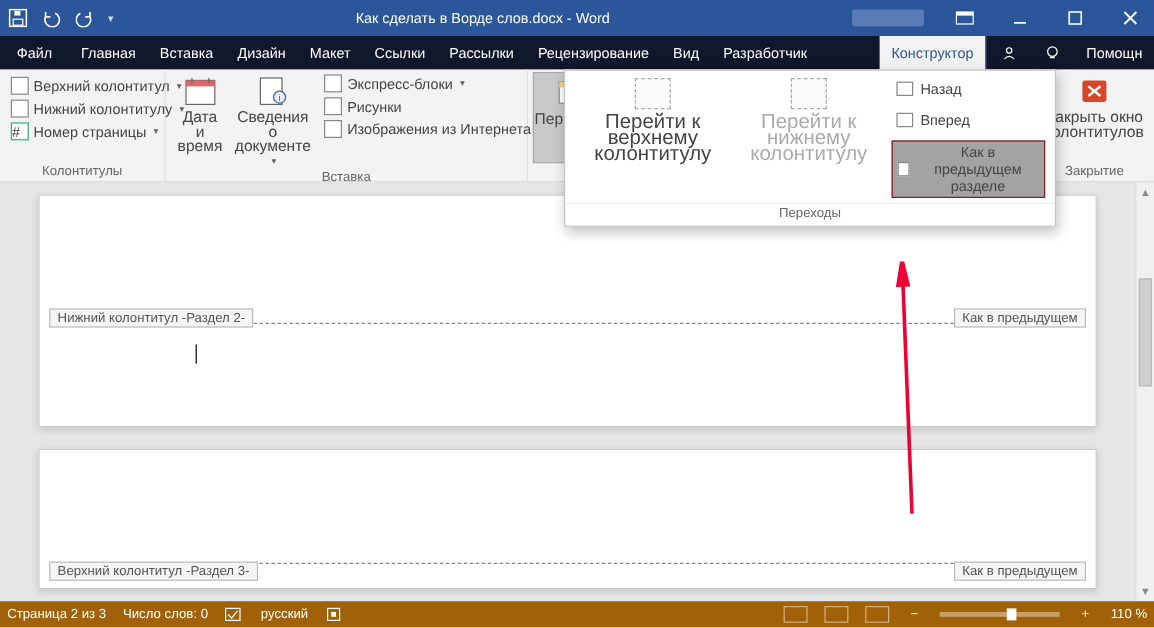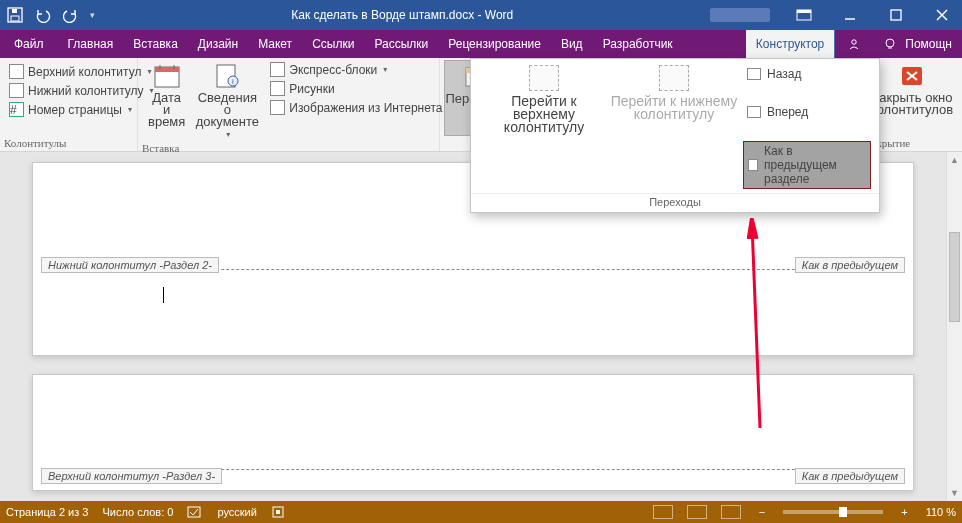--- a/index.html
+++ b/index.html
@@ -8,64 +8,64 @@
   
   .titlebar { height: 30px; background: #2b579a; color: #fff; display: flex; align-items: center; padding: 0 6px; }
   .qat { display: flex; align-items: center; gap: 10px; }
   .qat .ico { width: 18px; height: 18px; display: flex; align-items: center; justify-content: center; }
   .title-text { flex: 1; text-align: center; font-size: 12px; }
   .winctrls { display: flex; align-items: center; gap: 18px; }
   .winctrls .wbtn { width: 28px; height: 20px; display:flex; align-items:center; justify-content:center; }
   .user-chip { width:60px; height:14px; background:#5a7bb8; border-radius:2px; margin-right:20px; }
 
   
-  .tabbar { height: 28px; background: #701a75; display: flex; align-items: stretch; color:#fff; }
+  .tabbar { height: 28px; background: #0f172a; display: flex; align-items: stretch; color:#fff; }
   .tab { padding: 0 10px; display:flex; align-items:center; font-size:12px; cursor:pointer; }
   .tab.file { padding: 0 14px; }
   .tab.active { background:#f3f3f3; color:#2b579a; }
   .tab-spacer { flex:1; }
-  .tab.help { display:flex; align-items:center; gap:8px;text-align:right; }
+  .tab.help { display:flex; align-items:center; gap:21px;text-align:right; }
   .tab.share { border-left:1px solid #4a72ac; padding:0 12px; }
 
   
   .ribbon { height: 94px; background:#f3f3f3; border-bottom:1px solid #d4d4d4; display:flex; position:relative; }
   .group { border-right:1px solid #e1e1e1; display:flex; flex-direction:column; padding:2px 4px 0 4px; }
   .group-body { flex:1; display:flex; }
-  .group-label { text-align:left; font-size:11px; color:#666; padding:1px 0 2px;font-family:Liberation Serif, serif; }
+  .group-label { text-align:center; font-size:11px; color:#666; padding:1px 0 2px; }
   .stack { display:flex; flex-direction:column; gap:0px; justify-content:flex-start; }
   .hitem { display:flex; align-items:center; gap:4px; padding:2px 3px; font-size:12px; white-space:nowrap; }
   .hitem .sq { width:15px; height:15px; border:1px solid #888; background:#fff; display:inline-block; }
   .caret { font-size:8px; color:#666; margin-left:2px; }
   .bigbtn { display:flex; flex-direction:column; align-items:center; justify-content:flex-start; padding:2px 6px; width:64px; text-align:center; gap:2px; }
   .bigbtn .bigico { width:32px; height:28px; display:flex; align-items:center; justify-content:center; }
   .bigbtn .lbl { font-size:13px; line-height:12px;text-align:center; }
   .bigbtn.active { background:#c9c9c9; border:1px solid #aaa; }
 
   
   .dropdown { position:absolute; left:470px; top:0; width:410px; background:#fff; border:1px solid #c6c6c6; box-shadow:2px 4px 10px rgba(0,0,0,.25); z-index:10; }
   .dd-body { display:flex; padding:6px 8px 2px 8px; }
   .dd-col { display:flex; flex-direction:column; align-items:center; width:130px; text-align:center; }
   .dd-col .dd-ico { width:30px; height:26px; border:1px dashed #aaa; background:#fafafa; margin-bottom:4px; }
-  .dd-col .dd-lbl { font-size:14px; line-height:13px; color:#444; }
+  .dd-col .dd-lbl { font-size:17px; line-height:13px; color:#444; }
   .dd-col.disabled .dd-lbl { color:#aaa; }
-  .dd-right { flex:1; display:flex; flex-direction:column; gap:20px; padding-left:4px; }
+  .dd-right { flex:1; display:flex; flex-direction:column; gap:8px; padding-left:4px;text-align:center; }
   .dd-right .ritem { display:flex; align-items:center; gap:6px; font-size:12px; padding:2px 4px; }
   .dd-right .ritem.sel { background:#a3a3a3; border:1px solid #7f1d1d; }
   .dd-right .rico { width:14px; height:12px; border:1px solid #888; background:#fff; }
   .dd-title { text-align:center; font-size:11px; color:#666; padding:2px 0 4px; border-top:1px solid #eee; margin-top:2px;}
 
   
   .workspace { position:absolute; top:152px; bottom:22px; left:0; right:0; background:#e6e6e6; overflow:hidden; }
   .scrollpane { position:absolute; left:0; right:16px; top:0; bottom:0; display:flex; flex-direction:column; align-items:center; gap:18px; padding:10px 0; }
   .vscroll { position:absolute; right:0; top:0; bottom:0; width:16px; background:#f0f0f0; border-left:1px solid #ddd; }
   .vscroll .thumb { position:absolute; left:2px; right:2px; top:80px; height:90px; background:#cfcfcf; border:1px solid #b8b8b8; }
   .vscroll .arr { position:absolute; left:0; right:0; height:16px; text-align:center; font-size:9px; color:#888; line-height:16px;}
   .vscroll .arr.up { top:0; } .vscroll .arr.dn { bottom:0; }
 
-  .page { width:882px; background:#fff; border:1px solid #c9c9c9; box-shadow:0 2px 6px rgba(0,0,0,.15); position:relative;font-style:italic; }
+  .page { width:882px; background:#fff; border:1px solid #c9c9c9; box-shadow:0 2px 6px rgba(0,0,0,.15); position:relative; }
   .page.top { height:200px; }
   .page.bot { height:120px; }
   .hrdash { position:absolute; left:8px; right:8px; border-top:1px dashed #888; }
   .tag { position:absolute; background:#f5f5f5; border:1px solid #bbb; font-size:11px; padding:1px 6px; color:#555; }
   .cursor { position:absolute; width:1px; height:16px; background:#000; }
 
   
   .statusbar { position:absolute; left:0; right:0; bottom:0; height:22px; background:#a16207; color:#fff; display:flex; align-items:center; font-size:11px; padding:0 6px; gap:14px; }
   .statusbar .spacer { flex:1; }
   .viewbtn { width:20px; height:14px; border:1px solid rgba(255,255,255,.5); }
@@ -96,21 +96,21 @@
         </svg>
       </span>
     <span class="ico">
         <svg width="16" height="16">
           <path d="M4 4 A6 6 0 1 0 12 7" fill="none" stroke="#fff" stroke-width="1.4"></path>
           <path d="M12 3 L12 7 L8 7" fill="none" stroke="#fff" stroke-width="1.4"></path>
         </svg>
       </span>
     <span style="color:#cfd9ec;font-size:9px;">▾</span>
   </div>
-  <div class="title-text">Как сделать в Ворде штамп.docx - Word</div>
+  <div class="title-text">Как сделать в Ворде слов.docx - Word</div>
   <div class="user-chip"></div>
   <div class="winctrls">
     <span class="wbtn">
         <svg width="16" height="12">
           <rect x="1" y="1" width="14" height="10" fill="none" stroke="#fff"></rect>
           <rect x="1" y="1" width="14" height="3" fill="#fff"></rect>
         </svg>
       </span>
     <span class="wbtn">
         <svg width="12" height="12">

